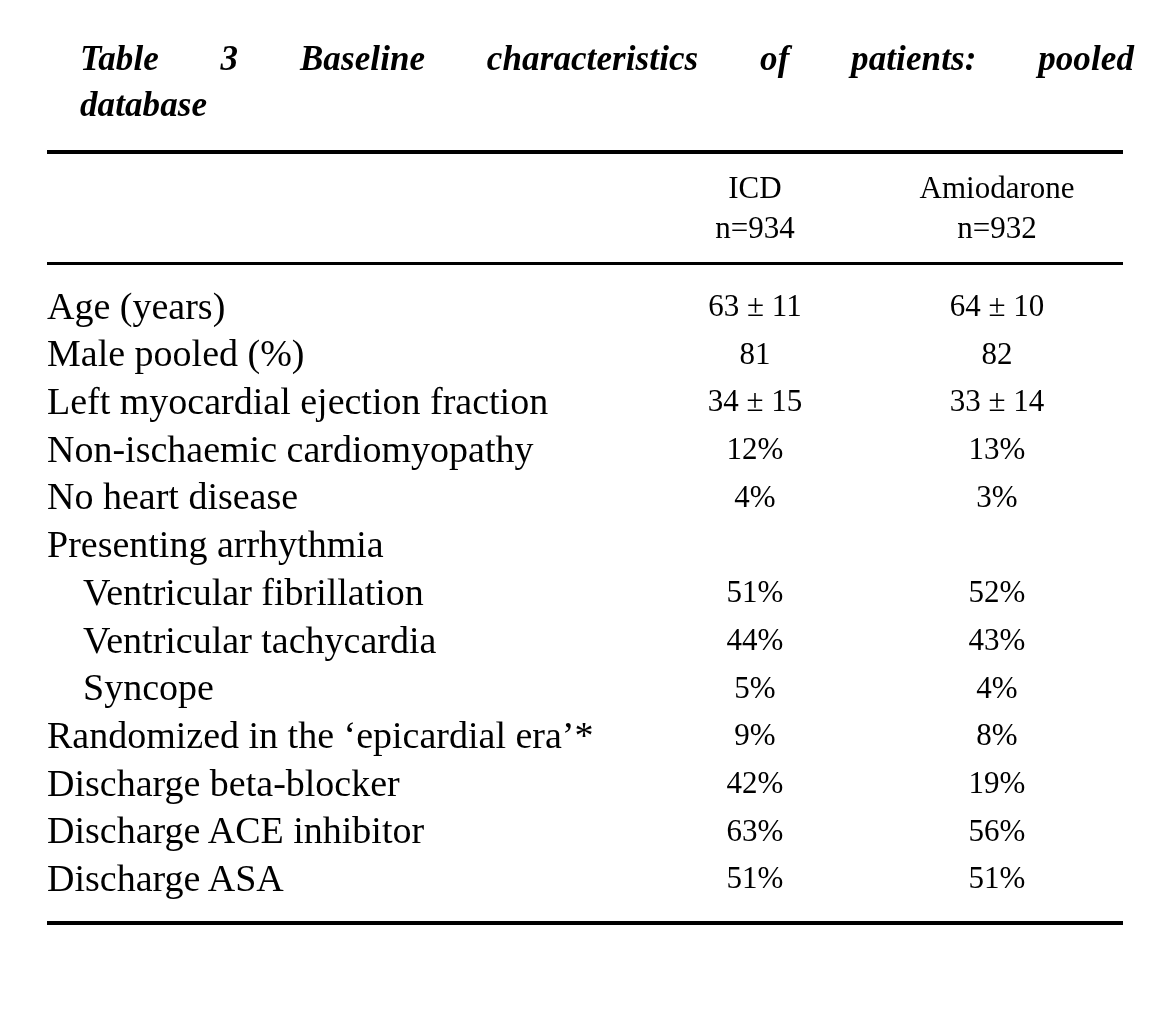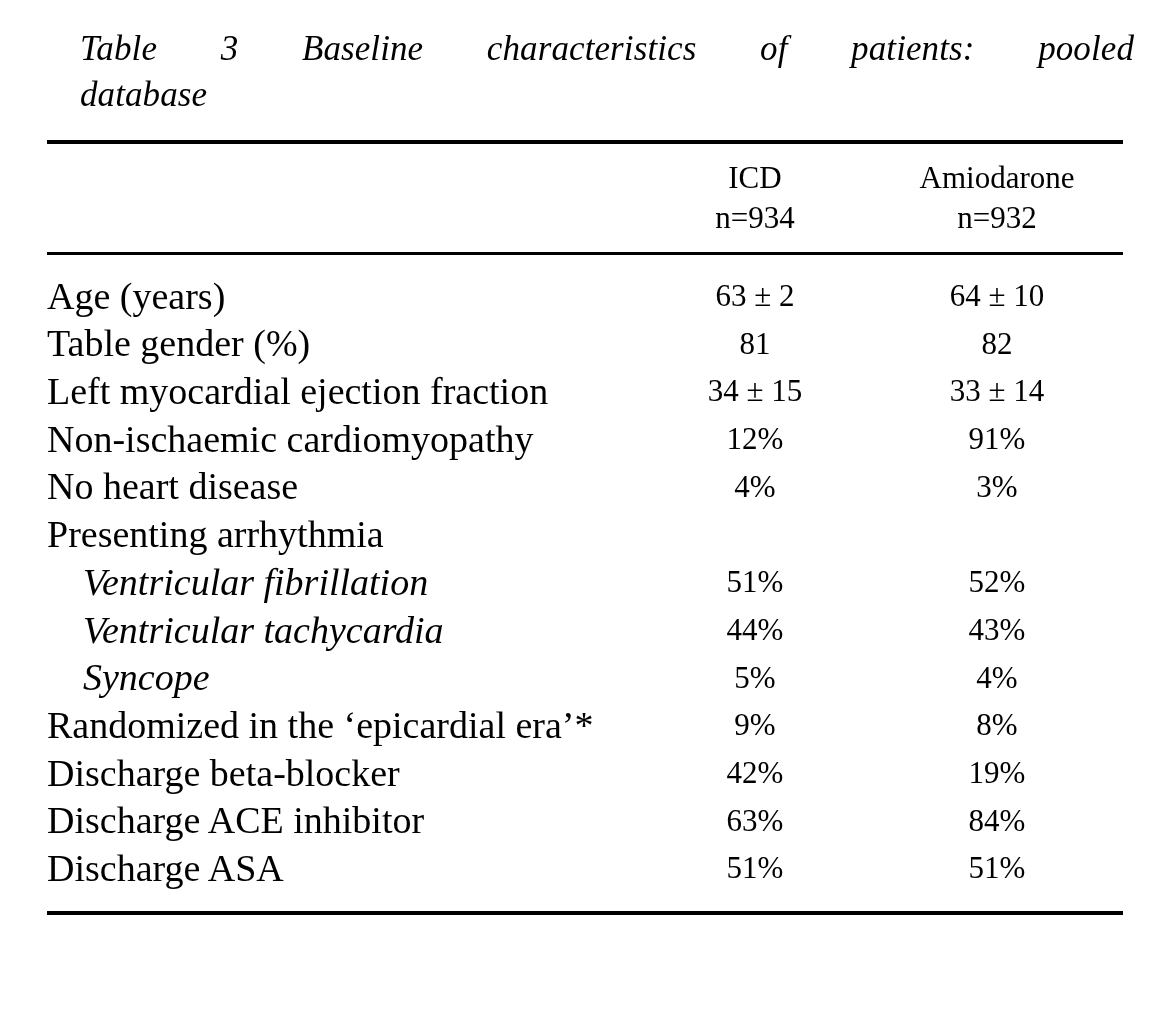--- a/index.html
+++ b/index.html
@@ -16,27 +16,27 @@
   }
   .page {
     position: relative;
     width: 1170px;
     height: 1034px;
     box-sizing: border-box;
     padding: 22px 18px 0 18px;
   }
   .table-caption {
     font-family: "Liberation Serif", serif;
-    font-weight: normal;
+    font-weight: bold;
     font-style: italic;
     font-size: 35px;
     line-height: 1.32;
     text-align: justify;
     text-align-last: left;
-    margin: 4px 6px 0 62px;
+    margin: 14px 6px 0 62px;
     padding-right: 12px;
     letter-spacing: 0.1px;
   }
   .caption-line {
     display: block;
   }
   .caption-line.justify {
     text-align: justify;
     text-align-last: justify;
   }
@@ -96,21 +96,20 @@
   }
   td.val {
     font-size: 31px;
     line-height: 1.255;
     text-align: center;
     padding: 0;
     white-space: nowrap;
   }
   .indent {
     padding-left: 36px !important;
-    font-style: italic;
   }
 </style>
 </head>
 <body>
 
 <div class="page">
 
   <div class="table-caption">
     <span class="caption-line justify">Table 3   Baseline characteristics of patients: pooled</span>
     <span class="caption-line">database</span>
@@ -145,37 +144,37 @@
         </tr>
       <tr class="rule-mid">
           <td colspan="3"></td>
         </tr>
       <tr class="spacer-sm">
           <td colspan="3"></td>
         </tr>
 
       <tr>
         <td class="label">Age (years)</td>
-        <td class="val">63 ± 2</td>
+        <td class="val">63 ± 11</td>
         <td class="val">64 ± 10</td>
       </tr>
       <tr>
-        <td class="label">Table gender (%)</td>
+        <td class="label">Male pooled (%)</td>
         <td class="val">81</td>
         <td class="val">82</td>
       </tr>
       <tr>
         <td class="label">Left myocardial ejection fraction</td>
         <td class="val">34 ± 15</td>
         <td class="val">33 ± 14</td>
       </tr>
       <tr>
         <td class="label">Non-ischaemic cardiomyopathy</td>
         <td class="val">12%</td>
-        <td class="val">91%</td>
+        <td class="val">13%</td>
       </tr>
       <tr>
         <td class="label">No heart disease</td>
         <td class="val">4%</td>
         <td class="val">3%</td>
       </tr>
       <tr>
         <td class="label">Presenting arrhythmia</td>
         <td class="val"></td>
         <td class="val"></td>
@@ -201,21 +200,21 @@
         <td class="val">8%</td>
       </tr>
       <tr>
         <td class="label">Discharge beta-blocker</td>
         <td class="val">42%</td>
         <td class="val">19%</td>
       </tr>
       <tr>
         <td class="label">Discharge ACE inhibitor</td>
         <td class="val">63%</td>
-        <td class="val">84%</td>
+        <td class="val">56%</td>
       </tr>
       <tr>
         <td class="label">Discharge ASA</td>
         <td class="val">51%</td>
         <td class="val">51%</td>
       </tr>
 
       <tr class="spacer-sm">
           <td colspan="3"></td>
         </tr>

